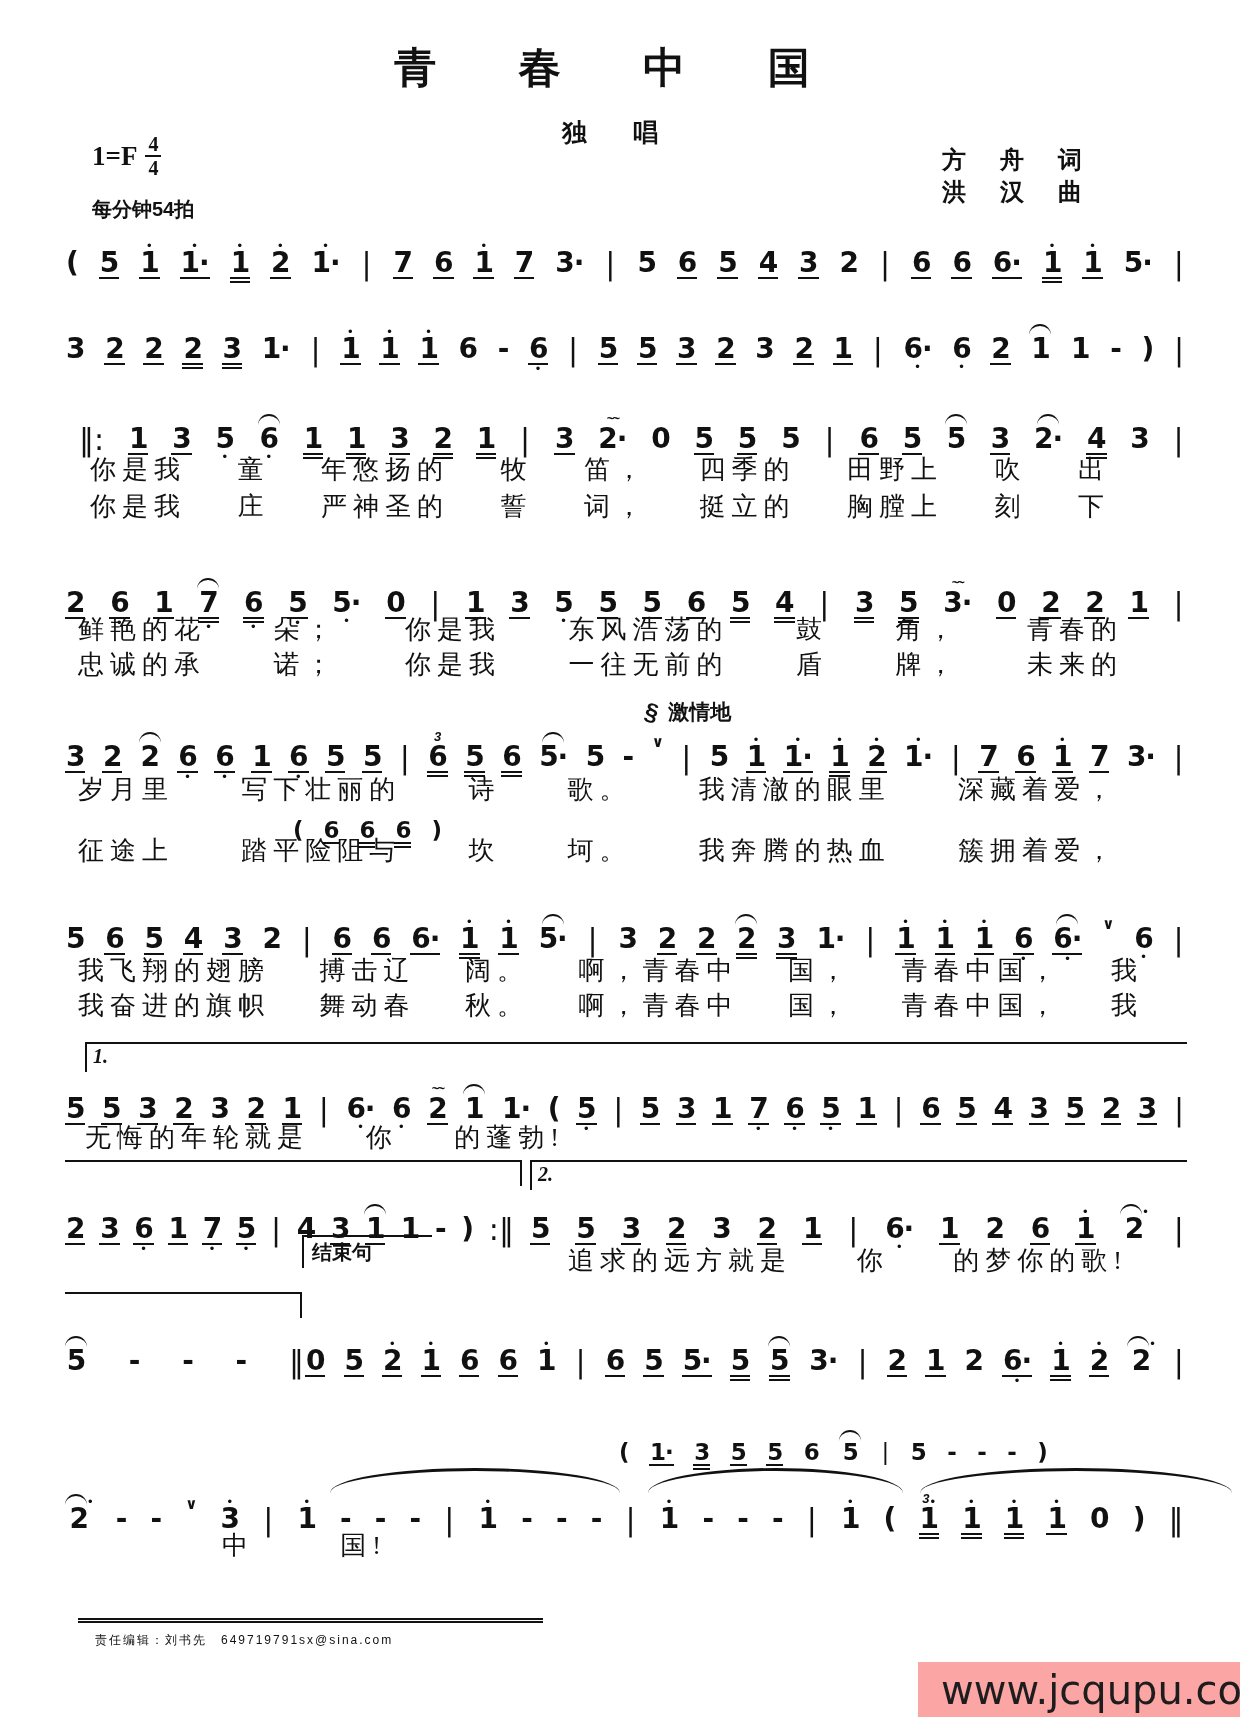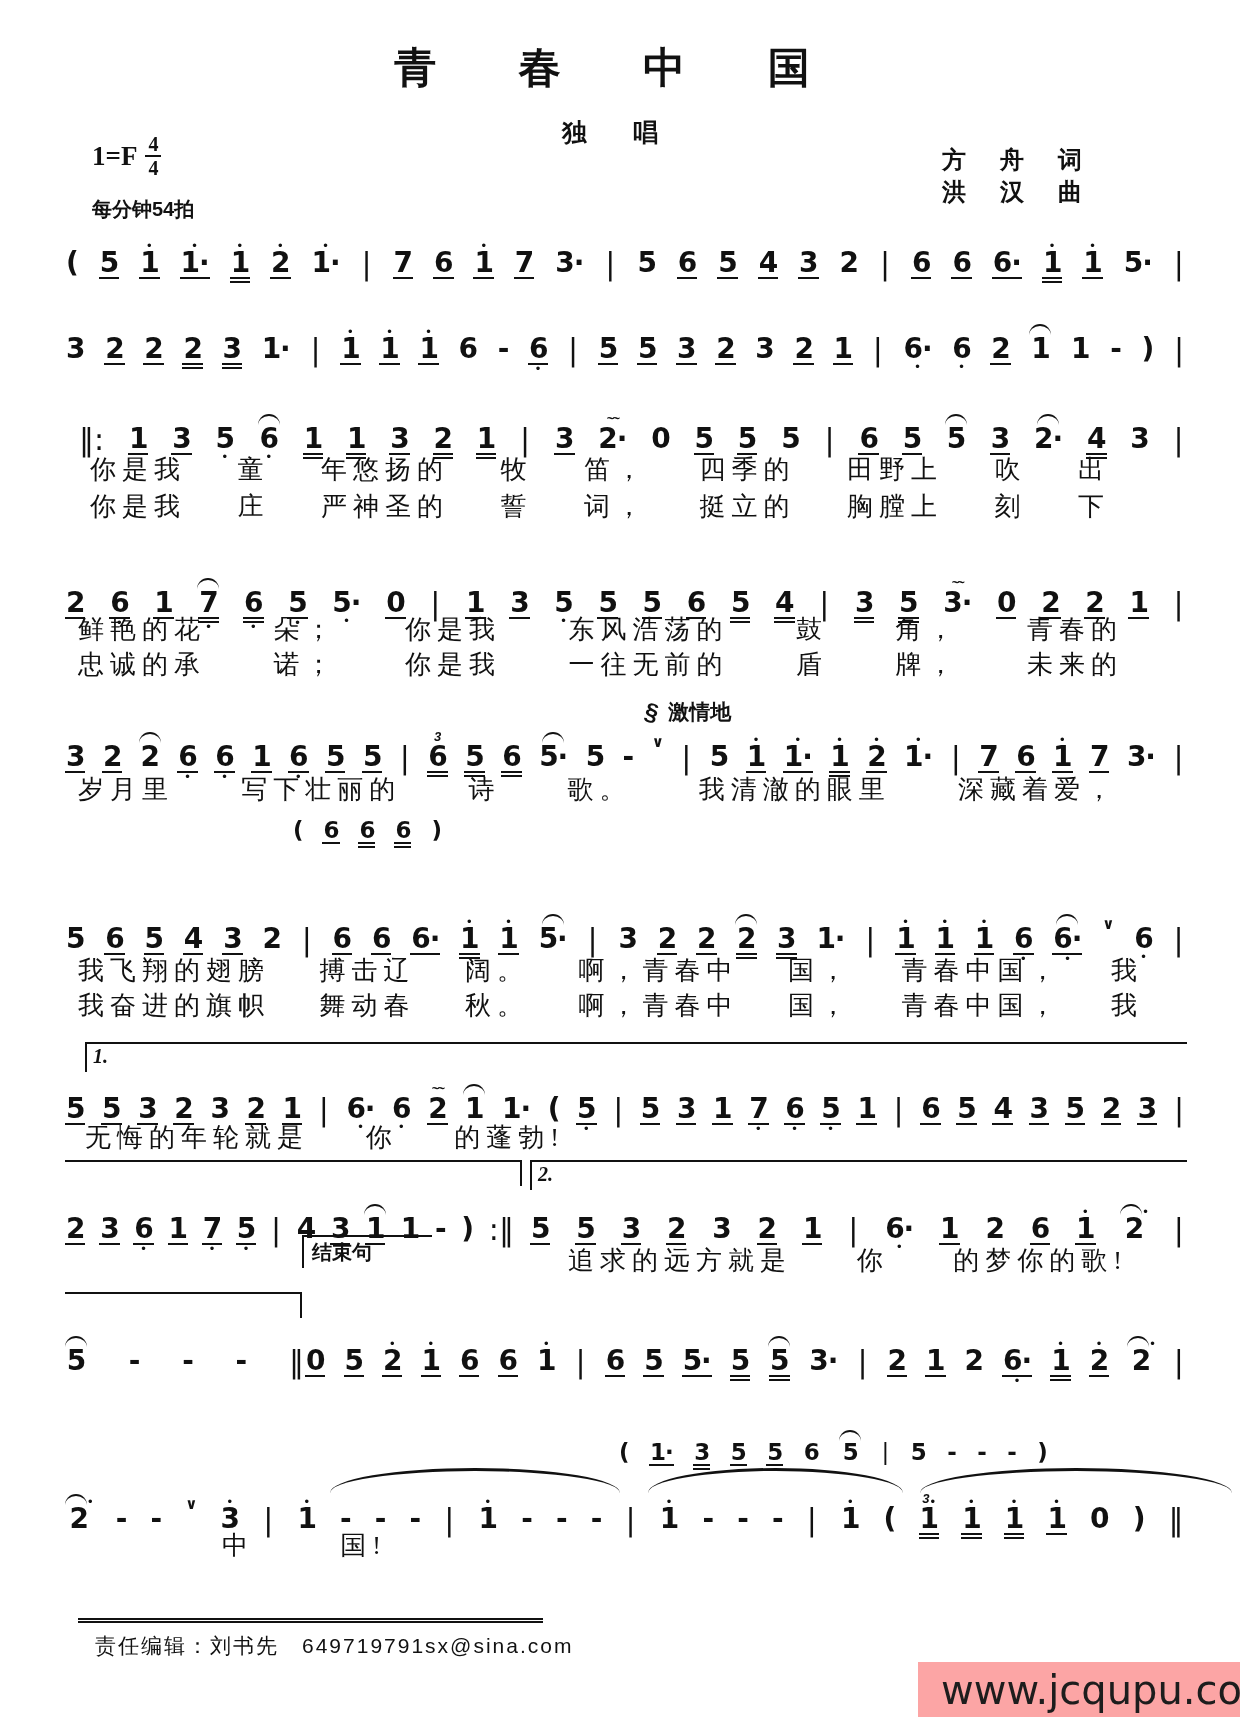--- a/index.html
+++ b/index.html
@@ -52,21 +52,21 @@
            font-weight:700;padding:1px 0 0 6px;display:inline-block;}
   .contline{border-top:2.5px solid #111;border-right:2.5px solid #111;height:24px;}
   .endlabel{border-top:2.5px solid #111;border-left:2.5px solid #111;
             font-size:20px;font-weight:700;padding:2px 60px 2px 8px;display:inline-block;}
   .exprlabel{display:flex;align-items:center;gap:10px;font-size:21px;font-weight:700;}
   .segno{font-size:24px;font-weight:700;transform:rotate(14deg);display:inline-block;}
   .bigarc{border-top:3px solid #111;border-radius:50%/100% 100% 0 0;height:22px;}
 
   
   .footrule{border-top:5px double #111;}
-  .editor{font-size:21px;letter-spacing:2px;}
+  .editor{font-size:12px;letter-spacing:2px;}
   .watermark{background:#fca5a5;color:#1d1d1d;font-size:40px;font-weight:400;
              display:flex;align-items:center;justify-content:center;
              font-family:"DejaVu Sans",sans-serif;padding-left:32px;}
 </style>
 </head>
 <body>
 
 <div class="page">
 
   <div class="abs subtitle" style="top:116px;left:0;">独 唱</div>
@@ -956,20 +956,28 @@
         <span class="ab"></span>
         <span class="mn u2">6</span>
         <span class="bl"></span>
       </span>
       <span class="tk">
         <span class="ab"></span>
         <span class="mn">)</span>
         <span class="bl"></span>
       </span>
     </div>
+  <div class="abs lyr" style="top:833px;left:78px;width:1040px;">
+      <span>征途上</span>
+      <span>踏平险阻与</span>
+      <span>坎</span>
+      <span>坷。</span>
+      <span>我奔腾的热血</span>
+      <span>簇拥着爱，</span>
+    </div>
 
   <div class="abs notes" style="top:908px;left:65px;width:1120px;">
       <span class="tk">
         <span class="ab"></span>
         <span class="mn">5</span>
         <span class="bl"></span>
       </span>
       <span class="tk">
         <span class="ab"></span>
         <span class="mn u1">6</span>

